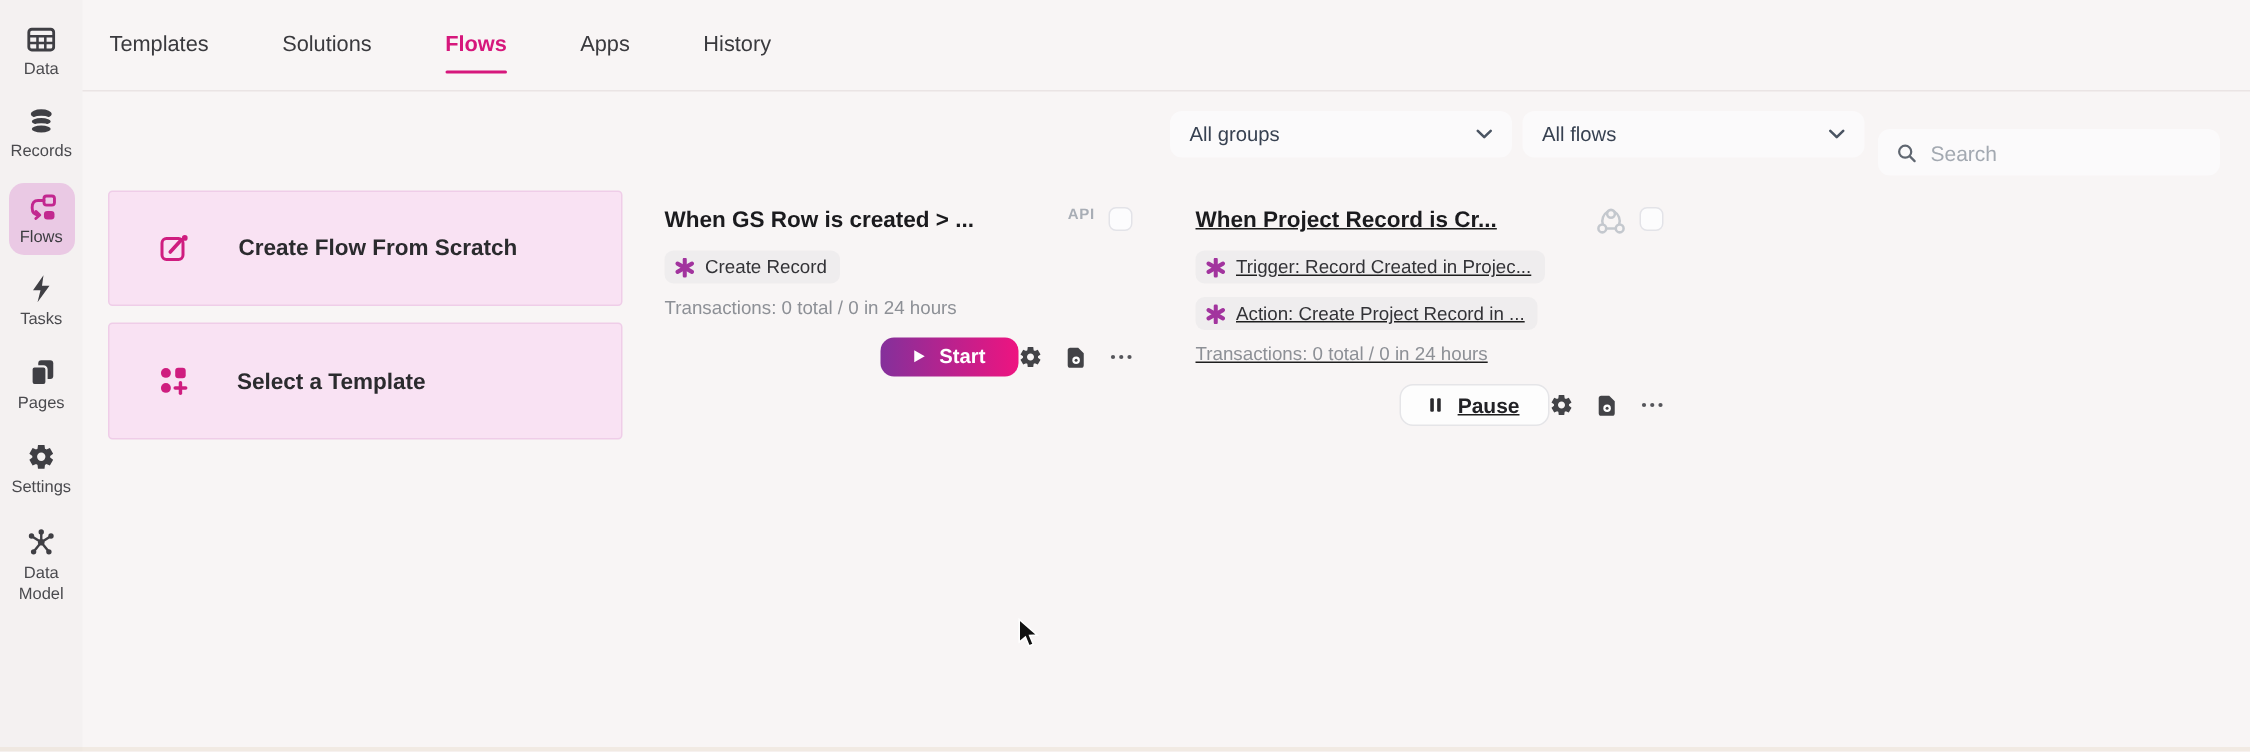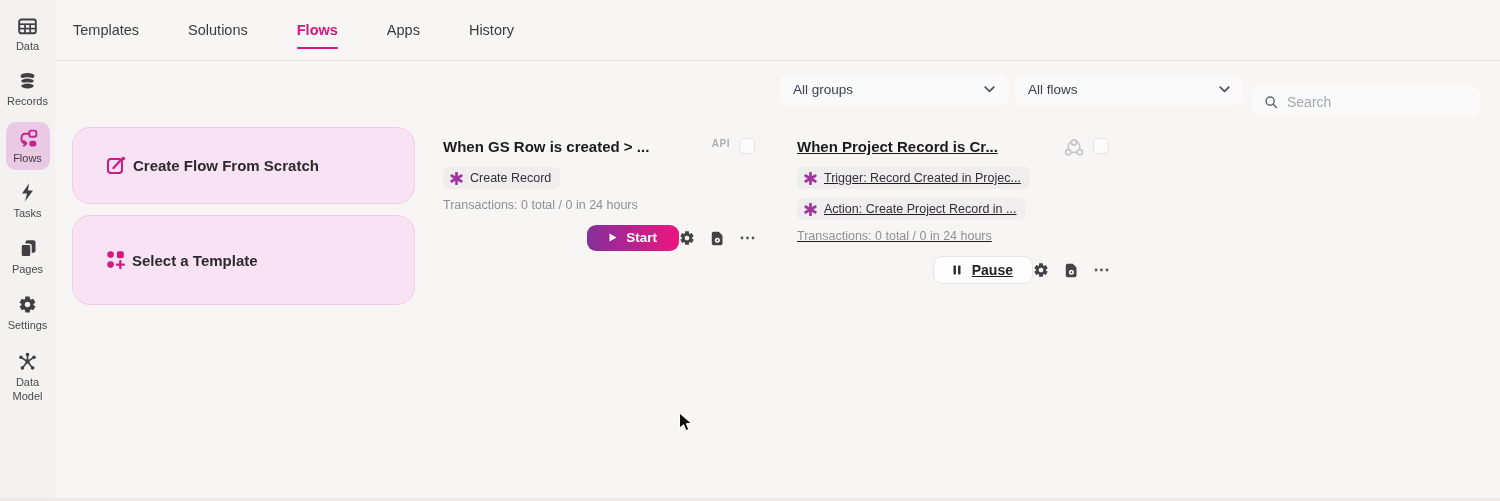--- a/index.html
+++ b/index.html
@@ -59,23 +59,23 @@
     display:flex; align-items:center; gap:9px; padding:0 12px;
   }
   .searchbox input {
     border:none; outline:none; background:transparent; flex:1;
     font-size:14px; color:#374151; font-family:"Liberation Sans", sans-serif;
   }
   .searchbox input::placeholder { color:#a3a9b1; }
 
   
   .action-card {
-    position:absolute; left:72px; width:343px; border-radius:18px;
+    position:absolute; left:72px; width:343px; border-radius:3px;
     background:#f9e2f3; border:1px solid #efcde8;
-    display:flex; align-items:center; gap:6px; padding-left:33px;
+    display:flex; align-items:center; gap:32px; padding-left:33px;
     cursor:pointer;
   }
   .action-card .txt { font-size:15px; font-weight:700; color:#2b2b2e; }
 
   
   .flow-card { position:absolute; top:138px; width:312px; }
   .fc-head { display:flex; align-items:flex-start; justify-content:space-between; height:20px; }
   .fc-title { font-size:15px; font-weight:700; color:#1b1b1e; line-height:18px; }
   .fc-controls { display:flex; align-items:flex-start; gap:9px; }
   .api-lbl { font-size:10px; letter-spacing:.5px; color:#a8adb5; font-weight:600; }
@@ -216,21 +216,21 @@
 </div>
 
 <div class="action-card" style="top:127px; height:77px;">
   <svg width="21" height="21" viewBox="0 0 21 21">
       <rect x="2" y="4" width="14" height="14" rx="3" fill="none" stroke="#cf1d7f" stroke-width="2"></rect>
       <line x1="7.5" y1="13" x2="14.8" y2="5" stroke="#cf1d7f" stroke-width="2.4" stroke-linecap="round"></line>
       <circle cx="17.2" cy="3.6" r="1.9" fill="#cf1d7f"></circle>
     </svg>
   <span class="txt">Create Flow From Scratch</span>
 </div>
-<div class="action-card" style="top:215px; height:90px;">
+<div class="action-card" style="top:215px; height:78px;">
   <svg width="20" height="20" viewBox="0 0 20 20">
       <circle cx="4.6" cy="4.6" r="3.3" fill="#cf1d7f"></circle>
       <rect x="10.8" y="1.2" width="7" height="7" rx="2" fill="#cf1d7f"></rect>
       <circle cx="4.6" cy="14.6" r="3.3" fill="#cf1d7f"></circle>
       <g stroke="#cf1d7f" stroke-width="2.3" stroke-linecap="round">
         <line x1="14.3" y1="11.2" x2="14.3" y2="18.2"></line>
         <line x1="10.8" y1="14.7" x2="17.8" y2="14.7"></line>
       </g>
     </svg>
   <span class="txt">Select a Template</span>

